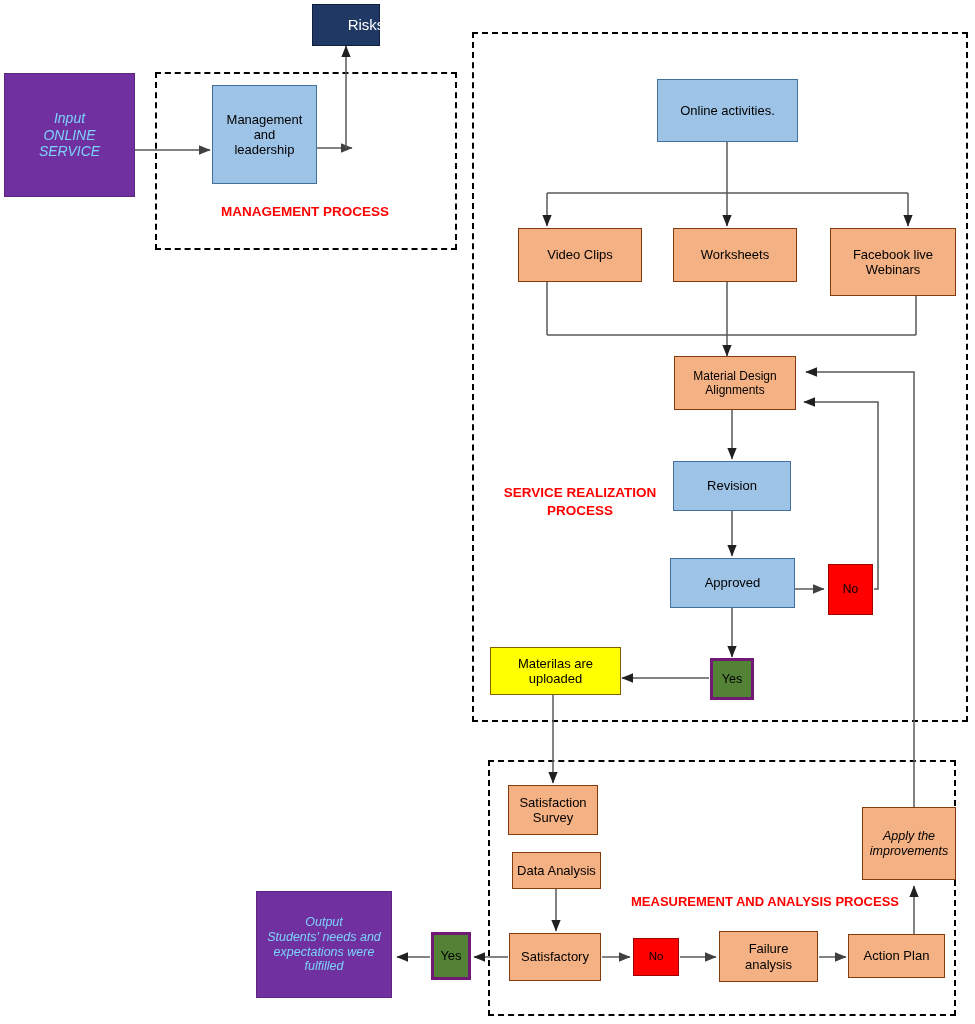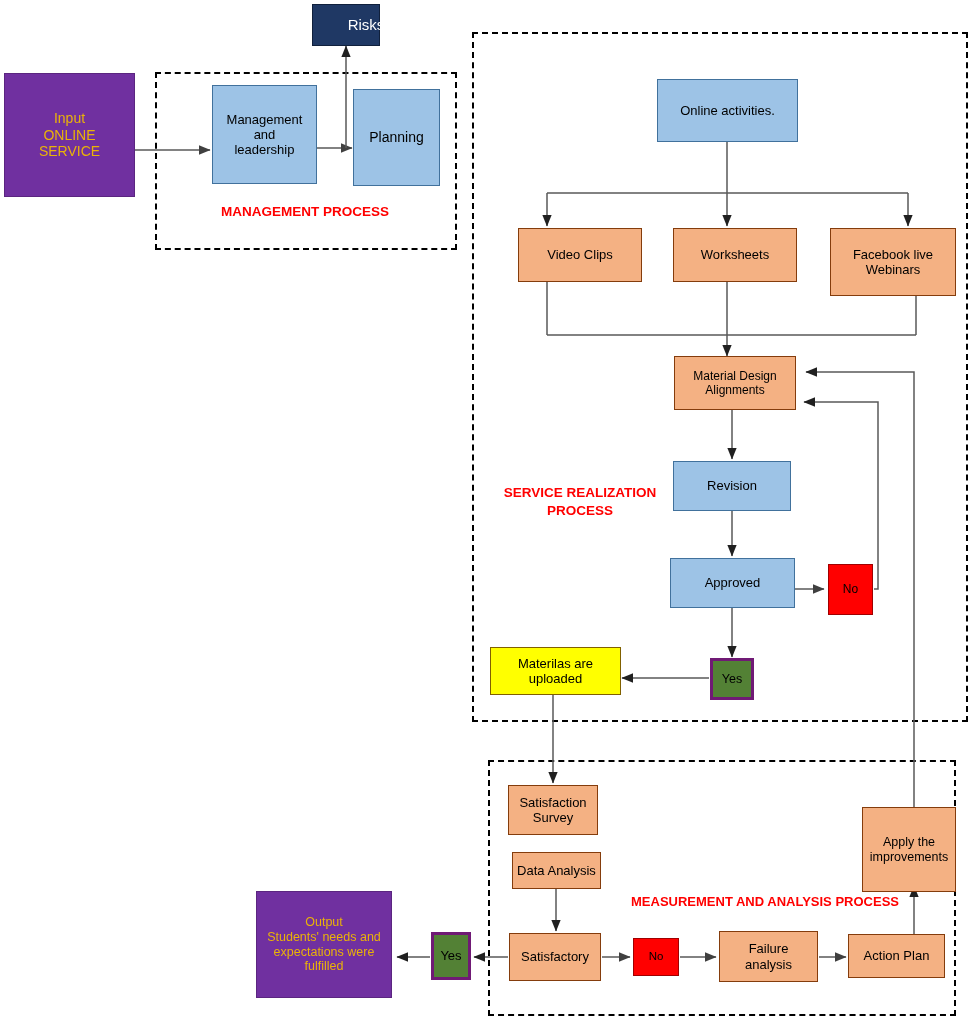--- a/index.html
+++ b/index.html
@@ -32,21 +32,22 @@
     color: #000000;
   }
   .node-orange {
     background: #F4B183;
     border: 1px solid #843C0C;
     color: #000000;
   }
   .node-purple {
     background: #7030A0;
     border: 1px solid #5B2580;
-    color: #eab308;
+    color: #7dd3fc;
+    font-style: italic;
   }
   .node-navy {
     background: #1F3864;
     border: 1px solid #10203C;
     color: #ffffff;
   }
   .node-yellow {
     background: #FFFF00;
     border: 1px solid #806000;
     color: #000000;
@@ -162,21 +163,20 @@
   <div class="node node-navy" style="left:312px; top:4px; width:68px; height:42px; font-size:15px;padding-left:40px;">Risks</div>
 
   <div class="node node-purple" style="left:4px; top:73px; width:131px; height:124px; font-size:14px;">Input
 ONLINE
 SERVICE</div>
 
   <div class="node node-blue" style="left:212px; top:85px; width:105px; height:99px; font-size:13px;">Management
 and
 leadership</div>
 
-  <div class="node node-blue" style="left:353px; top:89px; width:87px; height:97px; font-size:14px;">Planning</div>
 
   <div class="group-label" style="left:180px; top:203px; width:250px; font-size:13.5px;">MANAGEMENT PROCESS</div>
 
   <div class="node node-blue" style="left:657px; top:79px; width:141px; height:63px; font-size:13px;">Online  activities.</div>
 
   <div class="node node-orange" style="left:518px; top:228px; width:124px; height:54px; font-size:13px;">Video Clips</div>
 
   <div class="node node-orange" style="left:830px; top:228px; width:126px; height:68px; font-size:13px;">Facebook live
 Webinars</div>
 
@@ -208,21 +208,21 @@
 
   <div class="node node-red" style="left:633px; top:938px; width:46px; height:38px; font-size:11.5px;">No</div>
 
   <div class="node node-green" style="left:431px; top:932px; width:40px; height:48px; font-size:13px;">Yes</div>
 
   <div class="node node-orange" style="left:848px; top:934px; width:97px; height:44px; font-size:13px;">Action Plan</div>
 
   <div class="node node-orange" style="left:719px; top:931px; width:99px; height:51px; font-size:13px;">Failure
 analysis</div>
 
-  <div class="node node-orange" style="left:862px; top:807px; width:94px; height:85px; font-size:12.5px;">Apply the
+  <div class="node node-orange" style="left:862px; top:807px; width:94px; height:73px; font-size:12.5px;font-style:italic;">Apply the
 improvements</div>
 
   <div class="node node-purple" style="left:256px; top:891px; width:136px; height:107px; font-size:12.5px;">Output
 Students' needs and
 expectations were
 fulfilled</div>
 
   <div class="group-label" style="left:630px; top:893px; width:270px; font-size:13px; text-align:center;">MEASUREMENT AND ANALYSIS PROCESS</div>
 
 </div>

